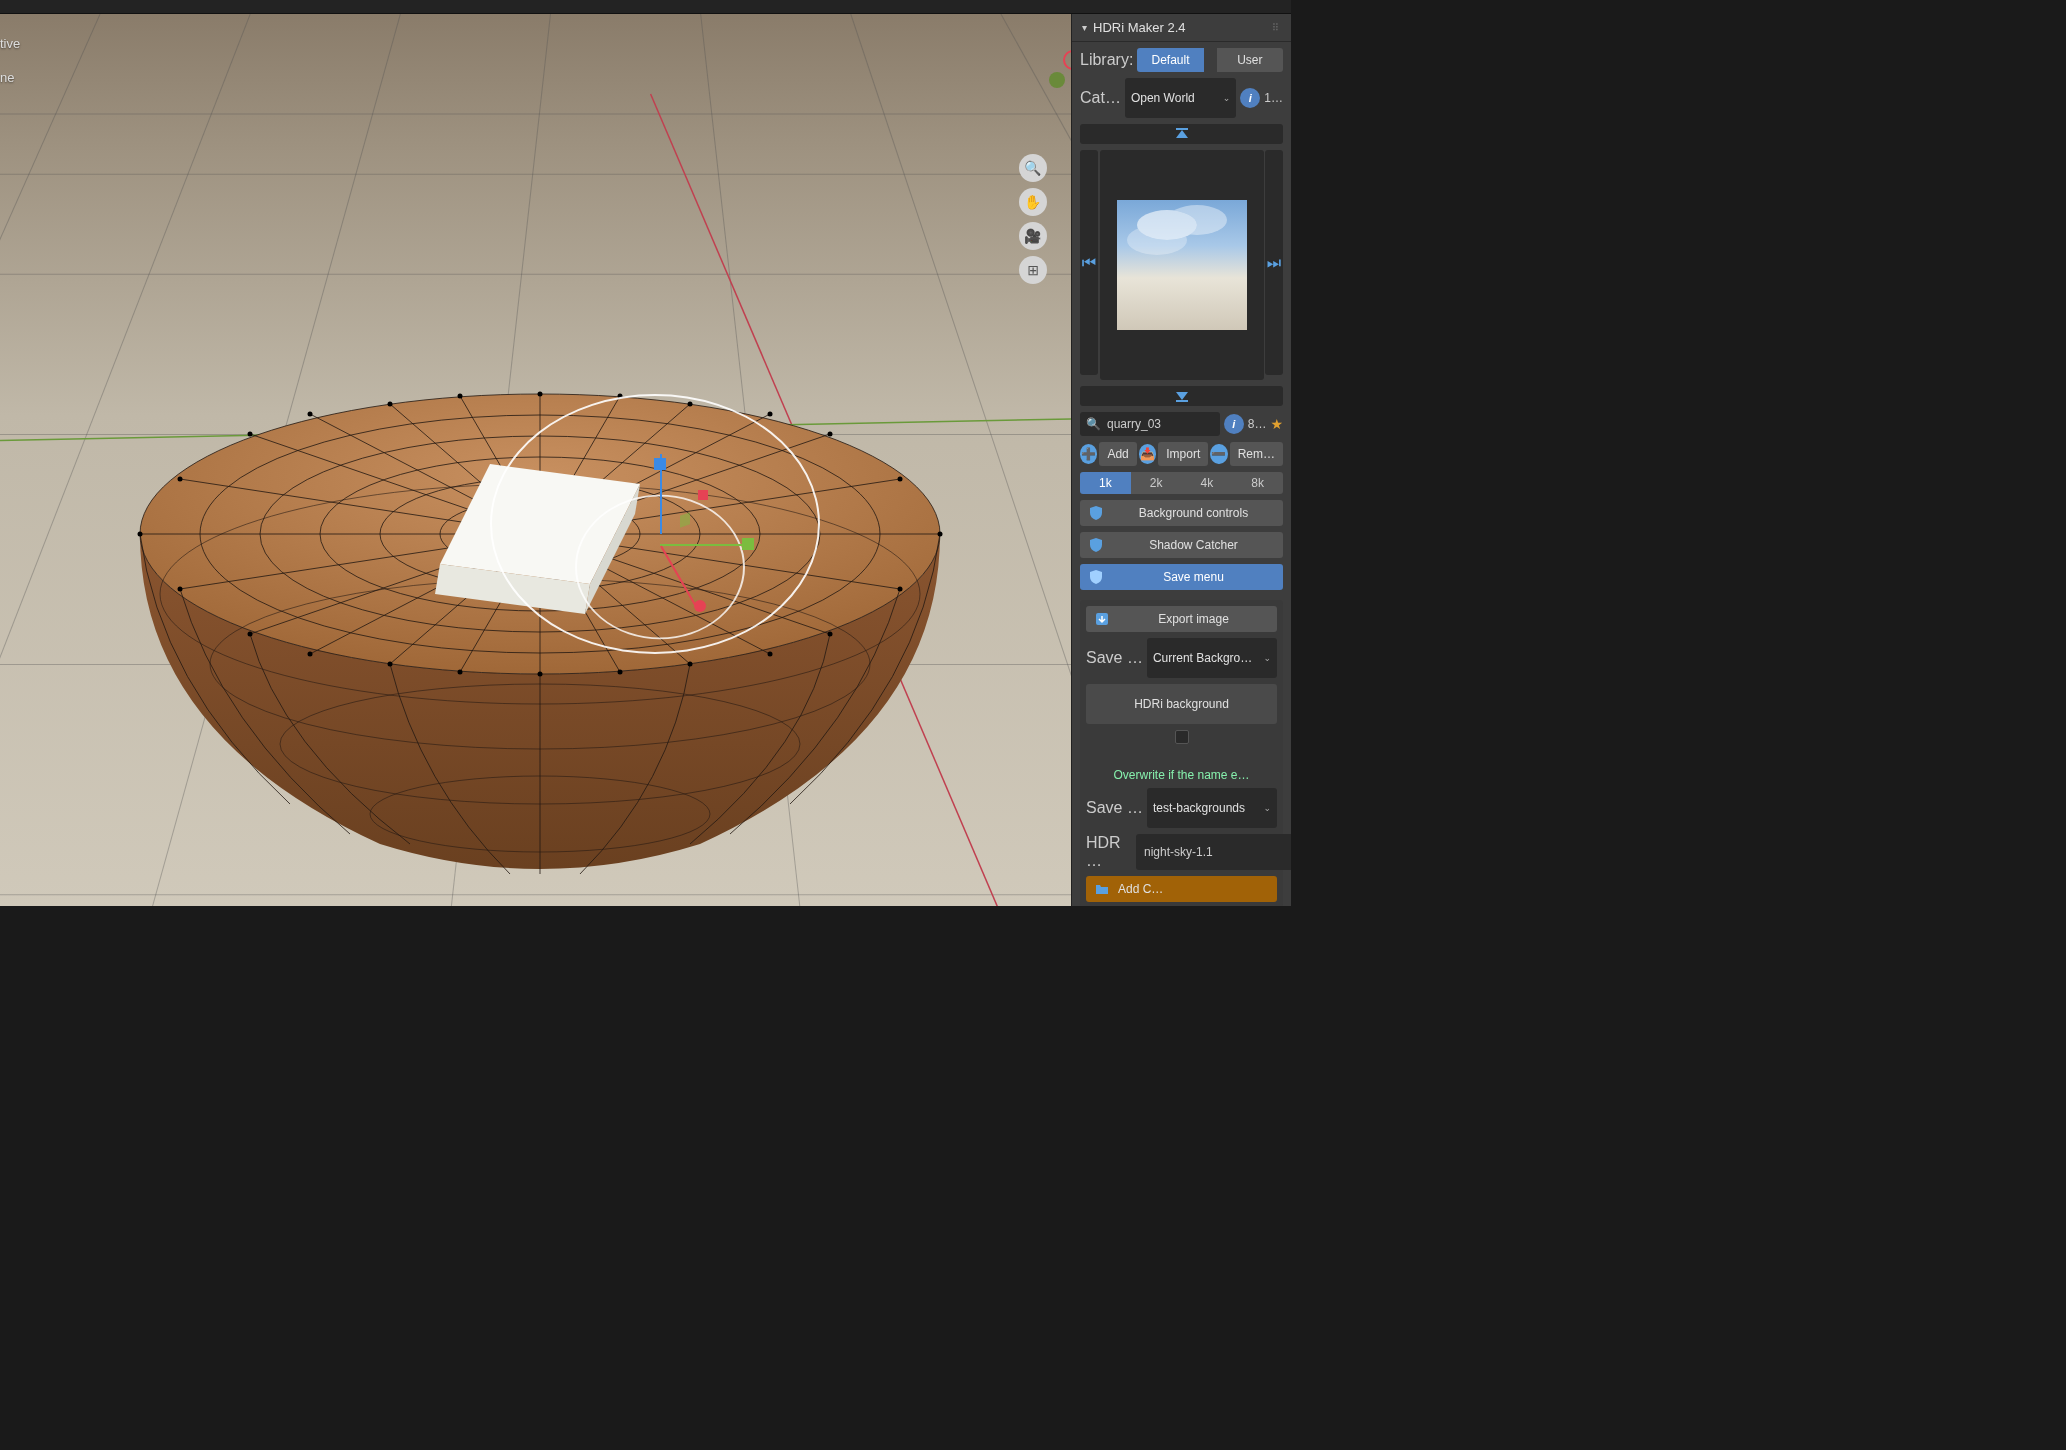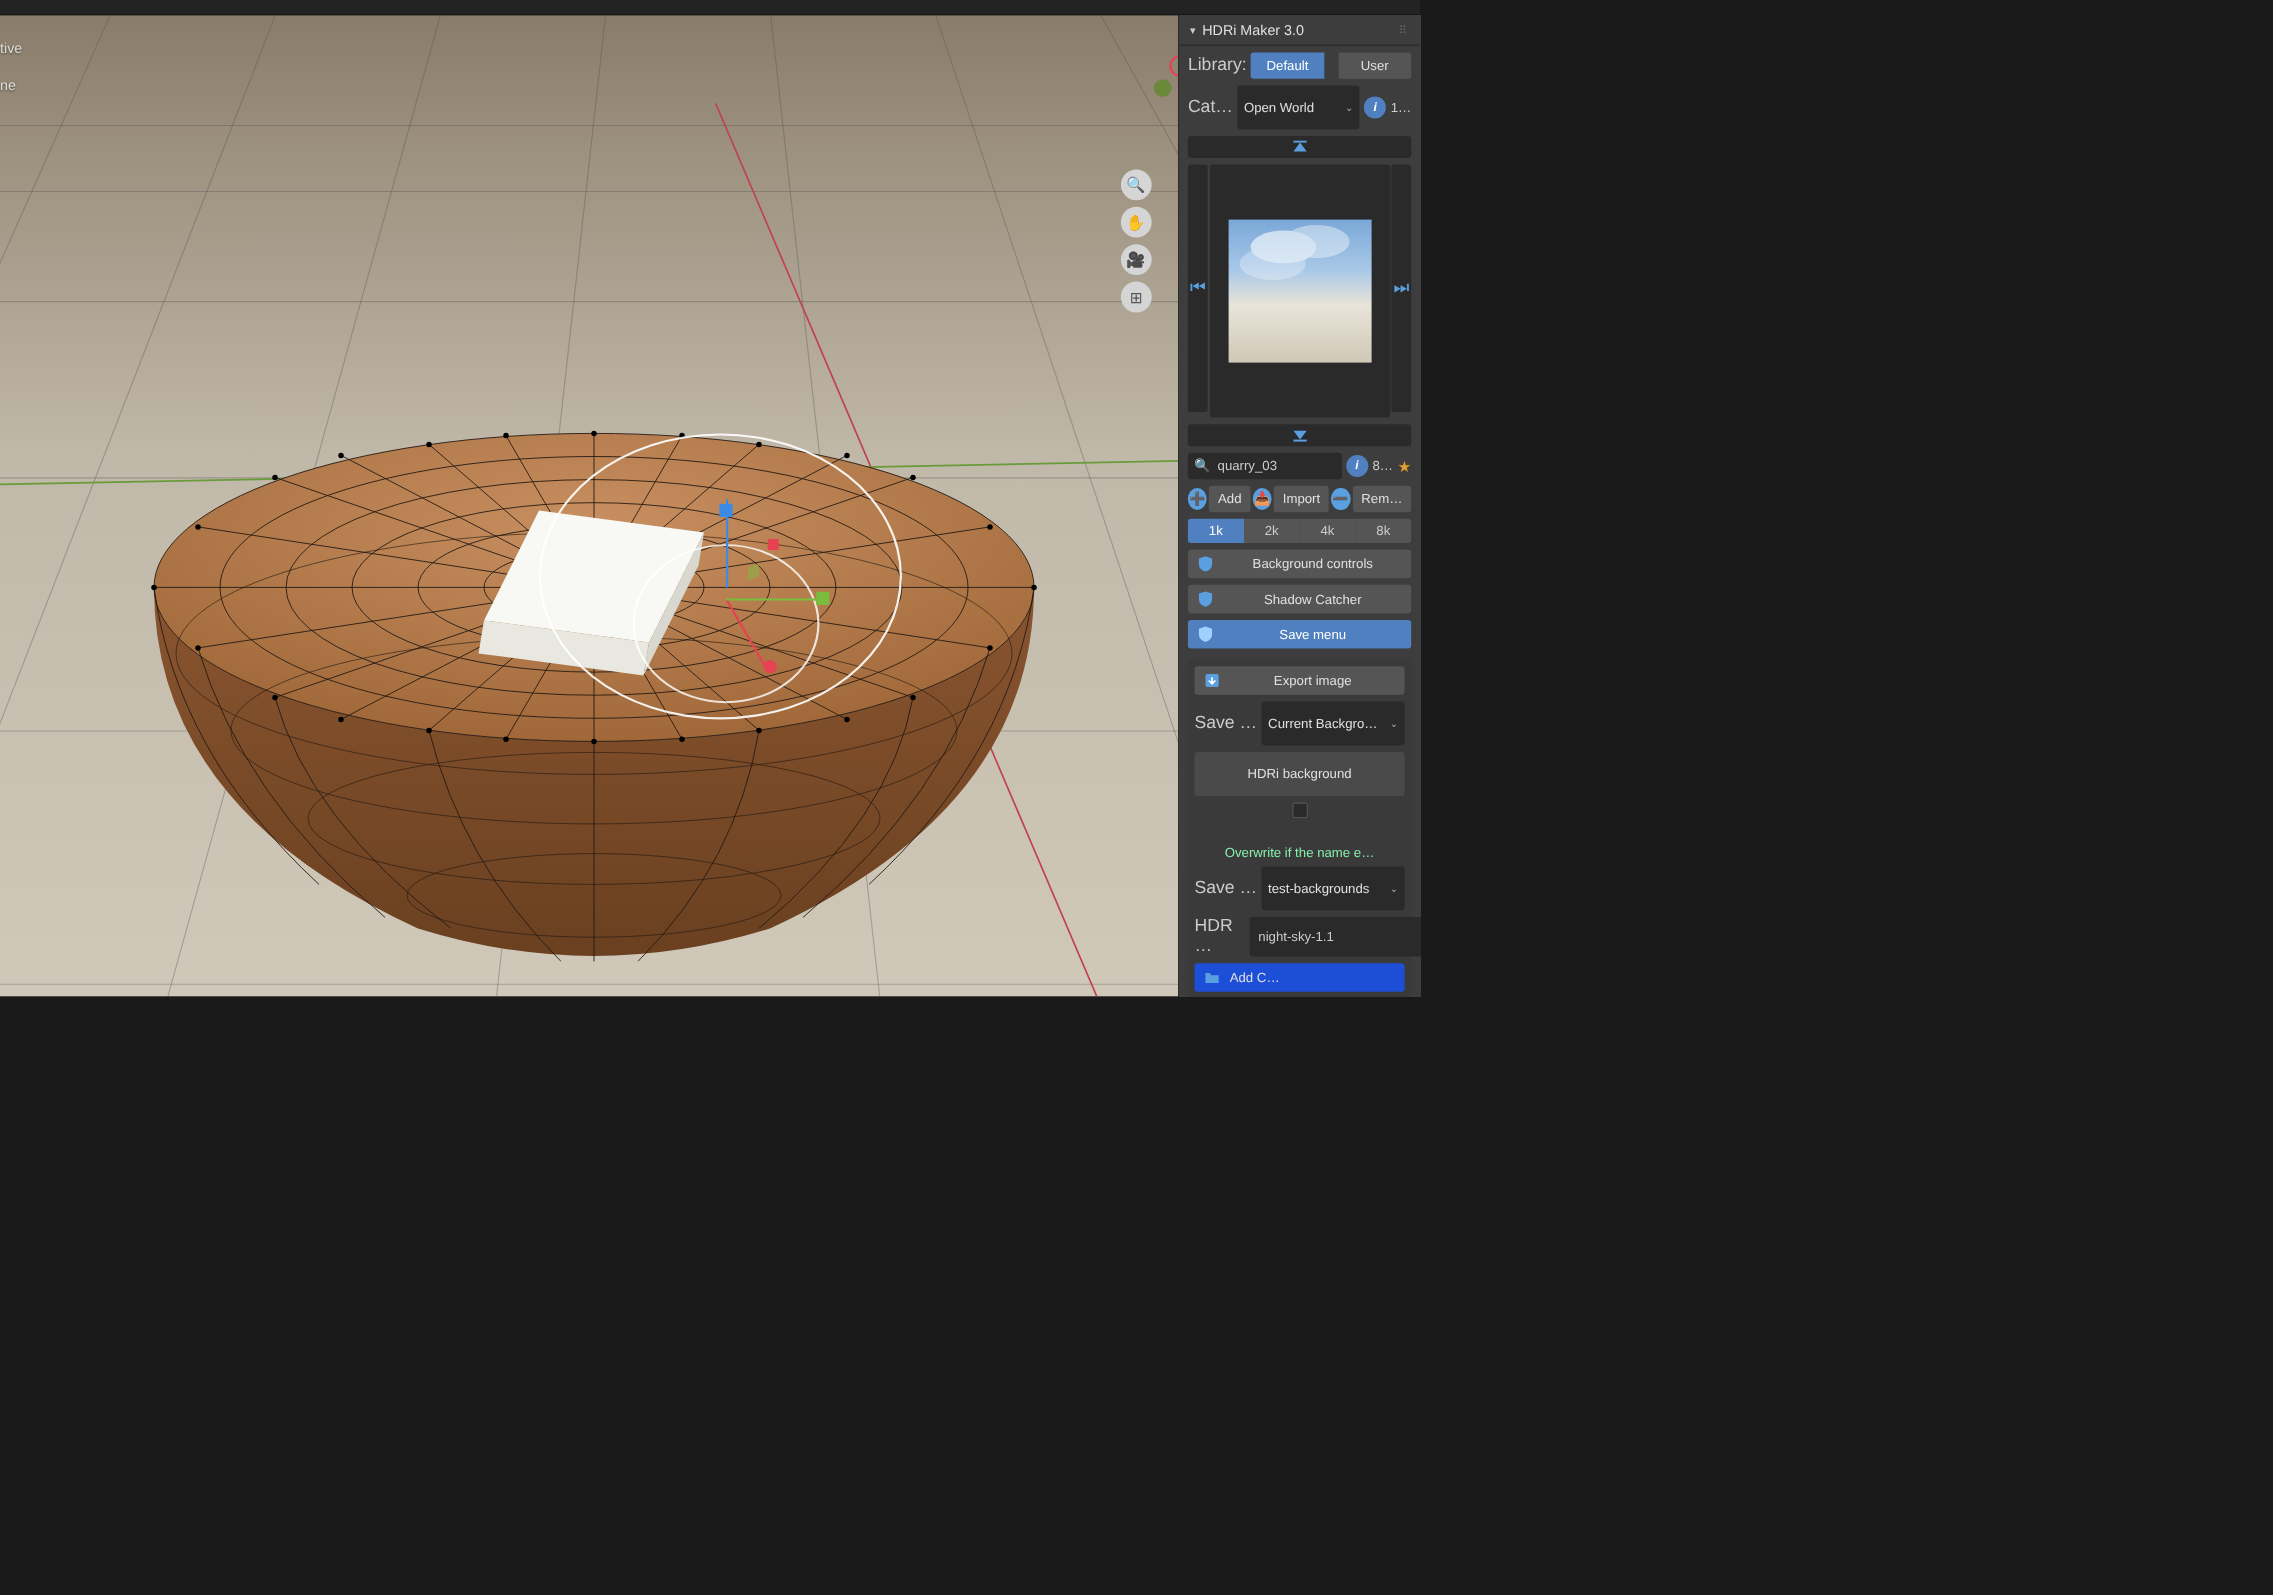--- a/index.html
+++ b/index.html
@@ -243,21 +243,21 @@
       <div class="tool-btn">🔍</div>
       <div class="tool-btn">✋</div>
       <div class="tool-btn">🎥</div>
       <div class="tool-btn">⊞</div>
     </div>
   </div>
 
   <div class="sidebar">
     <div class="panel-header">
       <span class="chev">▾</span>
-      <span class="title">HDRi Maker 3.0</span>
+      <span class="title">HDRi Maker 2.4</span>
       <span class="drag">⠿</span>
     </div>
 
     <div class="panel-body">
       <div class="row">
         <span class="row-label">Library:</span>
         <div class="btn-group" style="flex:1">
           <button class="btn active full">Default</button>
           <button class="btn full">User</button>
         </div>
@@ -376,21 +376,21 @@
             <span>test-backgrounds</span>
             <span class="dd-arrow">⌄</span>
           </div>
         </div>
 
         <div class="row">
           <span class="row-label">HDR …</span>
           <input class="text-input" value="night-sky-1.1" style="">
         </div>
 
-        <button class="wide-btn" style="background:#1d4ed8">
+        <button class="wide-btn" style="background:#a16207">
           <svg class="shield" viewBox="0 0 16 16">
               <path d="M2 4 L6 4 L7 6 L14 6 L14 13 L2 13 Z" fill="#5aa0e0"></path>
             </svg>
           <span>Add C…</span>
         </button>
       </div>
     </div>
   </div>
 </div>
 

